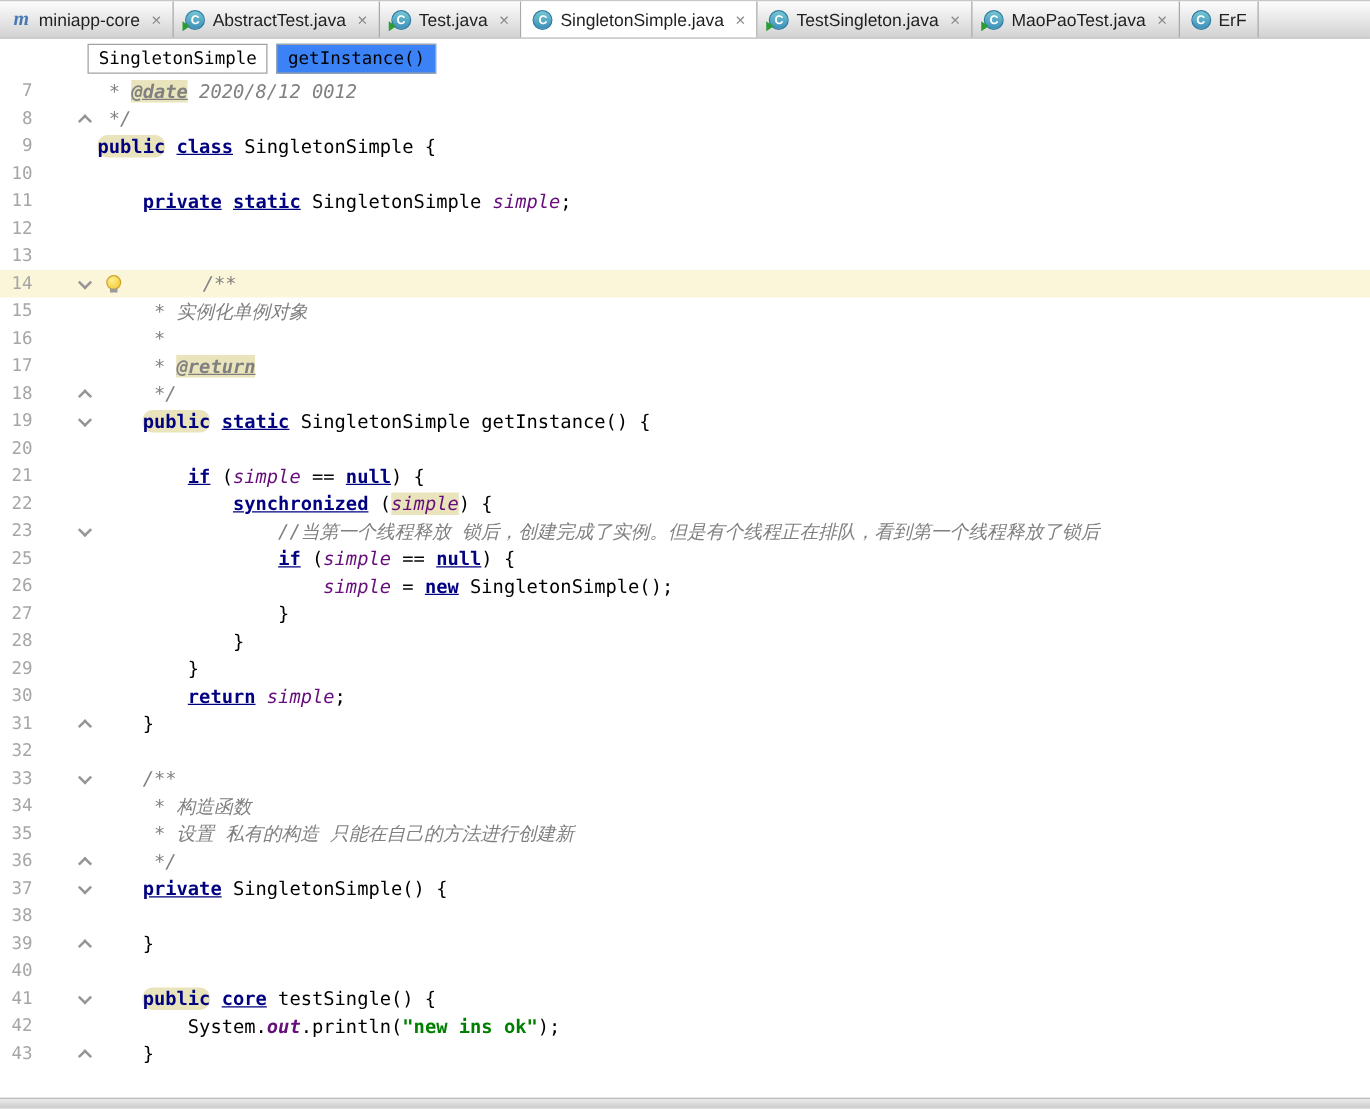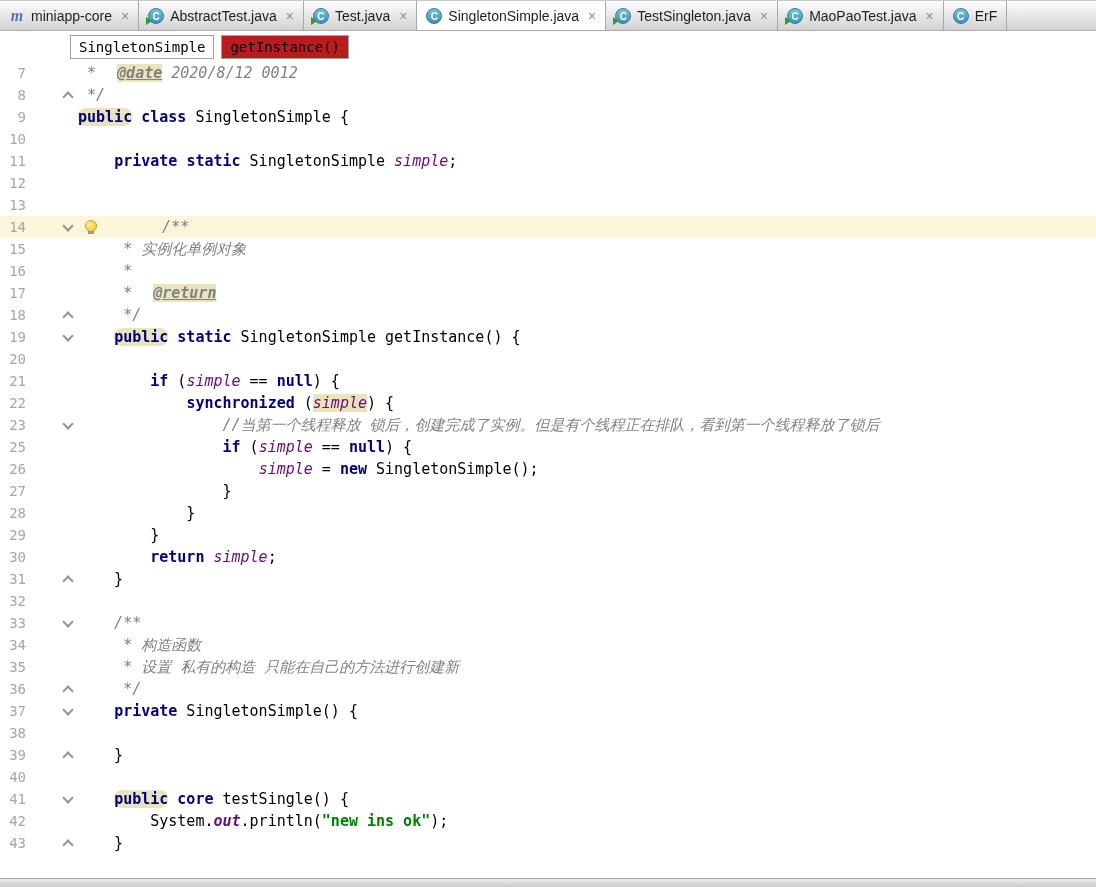--- a/index.html
+++ b/index.html
@@ -26,21 +26,21 @@
              border-bottom:4px solid transparent; }
   .module-icon { width:16px; flex:none; text-align:center; color:#4a7ab5;
                  font:italic bold 16px/16px "Liberation Serif",serif; }
 
   
   .breadcrumbs { flex:none; height:31px; background:#fff; display:flex; align-items:center;
                  gap:7px; padding-left:70px; }
   .crumb { font:14px/18px "DejaVu Sans Mono",monospace; border:1px solid #a2a2a2;
            padding:2px 8px; color:#000; cursor:pointer; }
   .class-crumb { background:#ffffff; }
-  .method-crumb { background:#b91c1c; }
+  .method-crumb { background:#3b82f6; }
 
   
   .editor { flex:1; overflow:hidden; background:#fff; position:relative;
             font:15px/22px "DejaVu Sans Mono",monospace; }
   .line { display:flex; height:22px; position:relative; }
   .line.current { background:#fbf5d9;gap:48px; }
   .gutter { flex:none; width:78px; position:relative; }
   .lnum { position:absolute; left:0; top:0; width:26px; text-align:right;
           color:#a6a6a6; font-size:14px; line-height:22px; }
   .fold { position:absolute; left:62px; top:5px; width:12px; height:12px; cursor:pointer; }
@@ -52,25 +52,25 @@
                        transform:rotate(-135deg); }
   .bulb { position:absolute; left:84px; top:4px; width:13px; height:14px; cursor:pointer; }
   .bulb::before { content:""; position:absolute; left:1px; top:0; width:10px; height:10px;
                   border-radius:50%; background:radial-gradient(circle at 35% 30%,#ffef8a,#f1c232);
                   border:1px solid #c9a227; }
   .bulb::after  { content:""; position:absolute; left:4px; bottom:0; width:6px; height:3px;
                   background:#9a9a9a; }
   .code { white-space:pre; color:#000; }
   .code span { white-space:pre; }
   .tok-plain { color:#000000;margin-top:30px; }
-  .tok-kw    { color:#000080; font-weight:bold; }
+  .tok-kw    { color:#000080; font-weight:bold;text-decoration:underline; }
   .tok-kwh   { color:#000080; font-weight:bold; background:#eae4bc;border-radius:8px; }
   .tok-cmt   { color:#808080; font-style:italic; }
   .tok-doctag{ color:#808080; font-style:italic; font-weight:bold;
-               text-decoration:underline; background:#eae4bc;margin-left:12px; }
+               text-decoration:underline; background:#eae4bc; }
   .tok-field { color:#660e7a; font-style:italic; }
   .tok-fieldh{ color:#660e7a; font-style:italic; background:#eae4bc; }
   .tok-staticfield { color:#660e7a; font-style:italic; font-weight:bold; }
   .tok-str   { color:#008000; font-weight:bold; }
 
   
   .bottom-strip { flex:none; height:9px; background:linear-gradient(#ececec,#c9c9c9);
                   border-top:1px solid #a8a8a8; }
 </style>
 </head>

